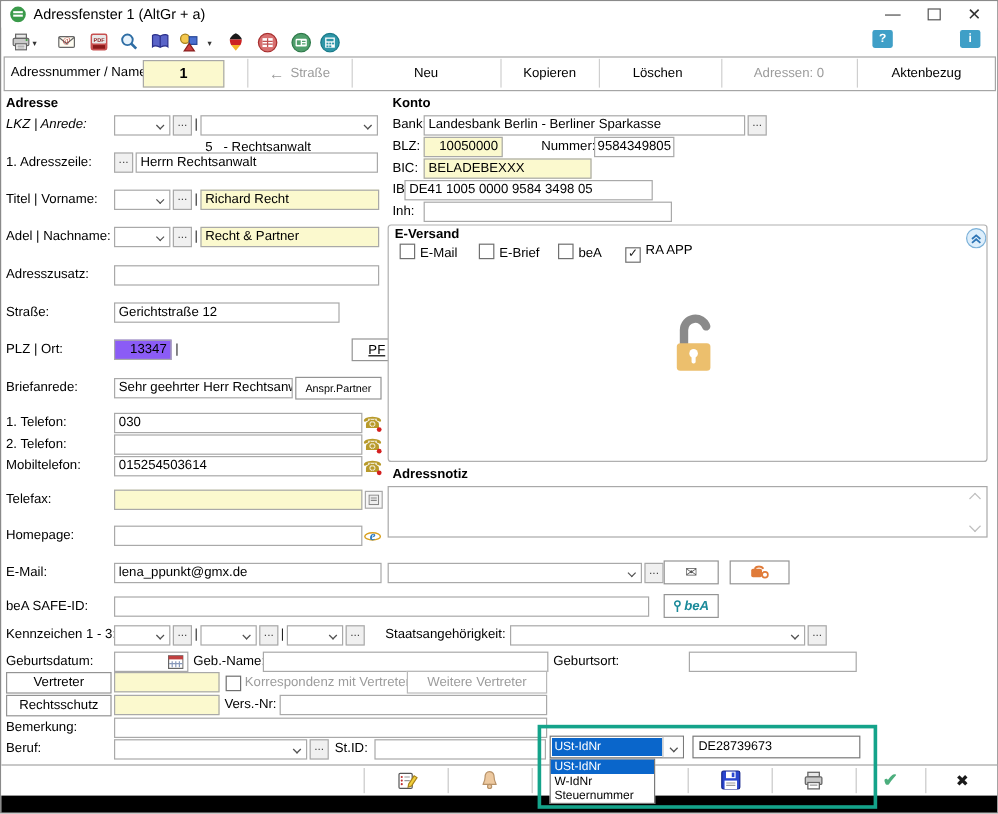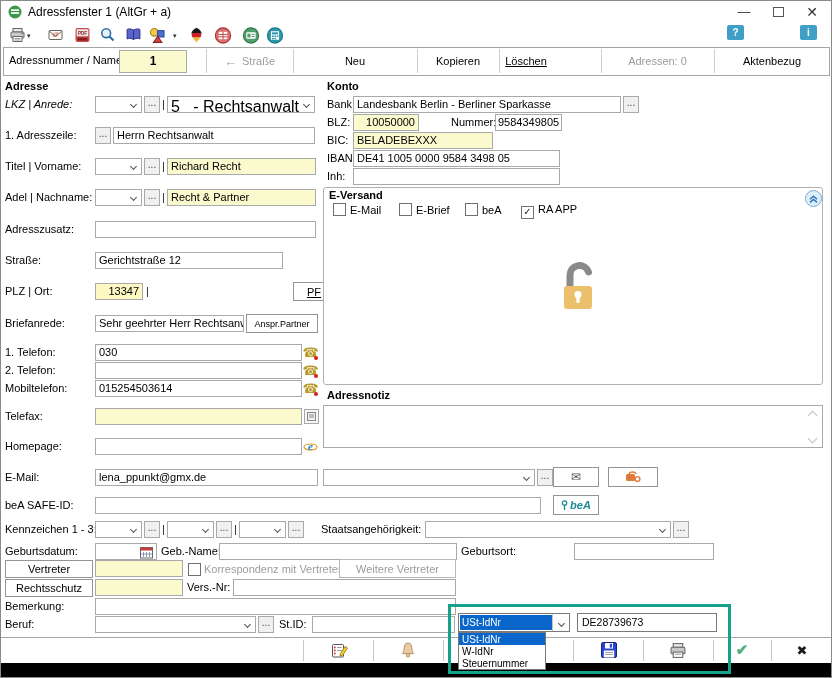--- a/index.html
+++ b/index.html
@@ -8,21 +8,21 @@
   
   .lbl{position:absolute;font-size:11px;line-height:17px;white-space:nowrap;color:#000;}
   .hdr{position:absolute;font-size:11px;font-weight:bold;white-space:nowrap;color:#000;}
   .inp{position:absolute;height:17px;background:#fff;border:1px solid #a9a9a9;box-sizing:border-box;
        font-size:11px;line-height:15px;padding:0 3px;white-space:pre;overflow:hidden;color:#000;}
   .ra{text-align:right;}
   .dots{position:absolute;width:16px;height:17px;background:#f0f0f0;border:1px solid #a9a9a9;box-sizing:border-box;
         font-size:10px;line-height:11px;text-align:center;color:#444;}
   .pipe{position:absolute;font-size:11px;line-height:17px;color:#222;}
   .combo{position:absolute;height:17px;background:#fff;border:1px solid #a9a9a9;box-sizing:border-box;}
-  .combo .tx{position:absolute;left:3px;top:3px;font-size:16px;line-height:14px;white-space:pre;color:#000;}
+  .combo .tx{position:absolute;left:3px;top:19px;font-size:11px;line-height:14px;white-space:pre;color:#000;}
   .cv{position:absolute;right:5px;top:5px;width:4px;height:4px;border-right:1.4px solid #505050;
       border-bottom:1.4px solid #505050;transform:rotate(45deg);}
   .btn{position:absolute;background:#fff;border:1px solid #949494;box-sizing:border-box;font-size:11px;
        display:flex;align-items:center;justify-content:center;color:#000;white-space:nowrap;}
   .btn.dis{color:#9c9c9c;border-color:#b9b9b9;}
   .icb{position:absolute;border:1px solid #a9a9a9;background:#f7f7f7;box-sizing:border-box;
        display:flex;align-items:center;justify-content:center;}
   
   .titlebar{position:absolute;left:0;top:0;width:100%;height:22px;background:#fff;}
   .title{position:absolute;left:27px;top:4px;font-size:12px;color:#000;white-space:nowrap;}
@@ -185,21 +185,21 @@
   <span class="vsep" style="left:416px;"></span>
     <span class="vsep" style="left:498px;"></span>
   <span class="vsep" style="left:600px;"></span>
     <span class="vsep" style="left:713px;"></span>
   <div class="navbtn dis" style="left:205px;width:87px;">
     <span style="font-weight:bold;font-size:13px;">←</span>
     <span>Straße</span>
   </div>
   <div class="navbtn" style="left:292px;width:124px;">Neu</div>
   <div class="navbtn" style="left:416px;width:82px;">Kopieren</div>
-  <div class="navbtn" style="left:474px;width:102px;text-decoration:underline;">Löschen</div>
+  <div class="navbtn" style="left:496px;width:102px;">Löschen</div>
   <div class="navbtn dis" style="left:600px;width:113px;">Adressen: 0</div>
   <div class="navbtn" style="left:713px;width:116px;">Aktenbezug</div>
 
   <span class="hdr" style="left:4px;top:79px;">Adresse</span>
 
   <span class="lbl" style="left:4px;top:95px;font-style:italic;">LKZ | Anrede:</span>
   <div class="combo" style="left:94px;top:95px;width:47px;">
       <i class="cv"></i>
     </div>
   <span class="dots" style="left:143px;top:95px;">...</span>
@@ -229,21 +229,21 @@
   <span class="pipe" style="left:161px;top:188px;">|</span>
   <div class="inp yel" style="left: 166px; top: 188px; width: 149px; background: rgb(251, 249, 206);">Recht &amp; Partner</div>
 
   <span class="lbl" style="left:4px;top:220px;">Adresszusatz:</span>
   <div class="inp" style="left:94px;top:220px;width:221px;"></div>
 
   <span class="lbl" style="left:4px;top:251px;">Straße:</span>
   <div class="inp" style="left:94px;top:251px;width:188px;">Gerichtstraße 12</div>
 
   <span class="lbl" style="left:4px;top:282px;">PLZ | Ort:</span>
-  <div class="inp yel ra" style="left: 94px; top: 282px; width: 48px; background: #fef9c3;">13347</div>
+  <div class="inp yel ra" style="left: 94px; top: 282px; width: 48px; background: #8b5cf6;">13347</div>
   <span class="pipe" style="left:145px;top:282px;">|</span>
   <div class="btn" style="left:292px;top:281px;width:42px;height:19px;text-decoration:underline;">PF</div>
 
   <span class="lbl" style="left:4px;top:314px;">Briefanrede:</span>
   <div class="inp" style="left:94px;top:314px;width:149px;">Sehr geehrter Herr Rechtsanwa</div>
   <div class="btn" style="left:245px;top:313px;width:72px;height:19px;font-size:9px;">Anspr.Partner</div>
 
   <span class="lbl" style="left:4px;top:343px;">1. Telefon:</span>
   <div class="inp" style="left:94px;top:343px;width:207px;">030</div>
   <span class="tico" style="left:301px;top:343px;width:17px;height:17px;">
@@ -375,21 +375,21 @@
   <span class="lbl" style="left:326px;top:95px;">Bank:</span>
   <div class="inp" style="left:352px;top:95px;width:268px;">Landesbank Berlin - Berliner Sparkasse</div>
   <span class="dots" style="left:622px;top:95px;">...</span>
   <span class="lbl" style="left:326px;top:113px;">BLZ:</span>
   <div class="inp yel ra" style="left: 352px; top: 113px; width: 66px; background: rgb(251, 249, 206);">10050000</div>
   <span class="lbl" style="left:450px;top:113px;">Nummer:</span>
   <div class="inp ra" style="left:494px;top:113px;width:67px;padding:0 2px;">9584349805</div>
   <span class="lbl" style="left:326px;top:131px;">BIC:</span>
   <div class="inp yel" style="left: 352px; top: 131px; width: 140px; background: rgb(251, 249, 206);">BELADEBEXXX</div>
   <span class="lbl" style="left:326px;top:149px;">IBAN:</span>
-  <div class="inp" style="left:352px;top:149px;width:207px;">DE41 1005 0000 9584 3498 05</div>
+  <div class="inp" style="left:336px;top:149px;width:207px;">DE41 1005 0000 9584 3498 05</div>
   <span class="lbl" style="left:326px;top:167px;">Inh:</span>
   <div class="inp" style="left:352px;top:167px;width:207px;"></div>
 
   <div class="groupbox" style="left:322px;top:186px;width:500px;height:198px;"></div>
   <span class="hdr" style="left:328px;top:188px;">E-Versand</span>
   <div style="position:absolute;left:322px;top:202px;width:500px;height:16px;">
       <span class="cbit" style="left: 10px;"><span class="cbbox"></span><span class="t">E-Mail</span></span>
       <span class="cbit" style="left: 76px;"><span class="cbbox"></span><span class="t">E-Brief</span></span>
       <span class="cbit" style="left: 142px;"><span class="cbbox"></span><span class="t">beA</span></span>
       <span class="cbit" style="left: 198px;"><span class="cbbox">✓</span><span class="t">RA APP</span></span>

